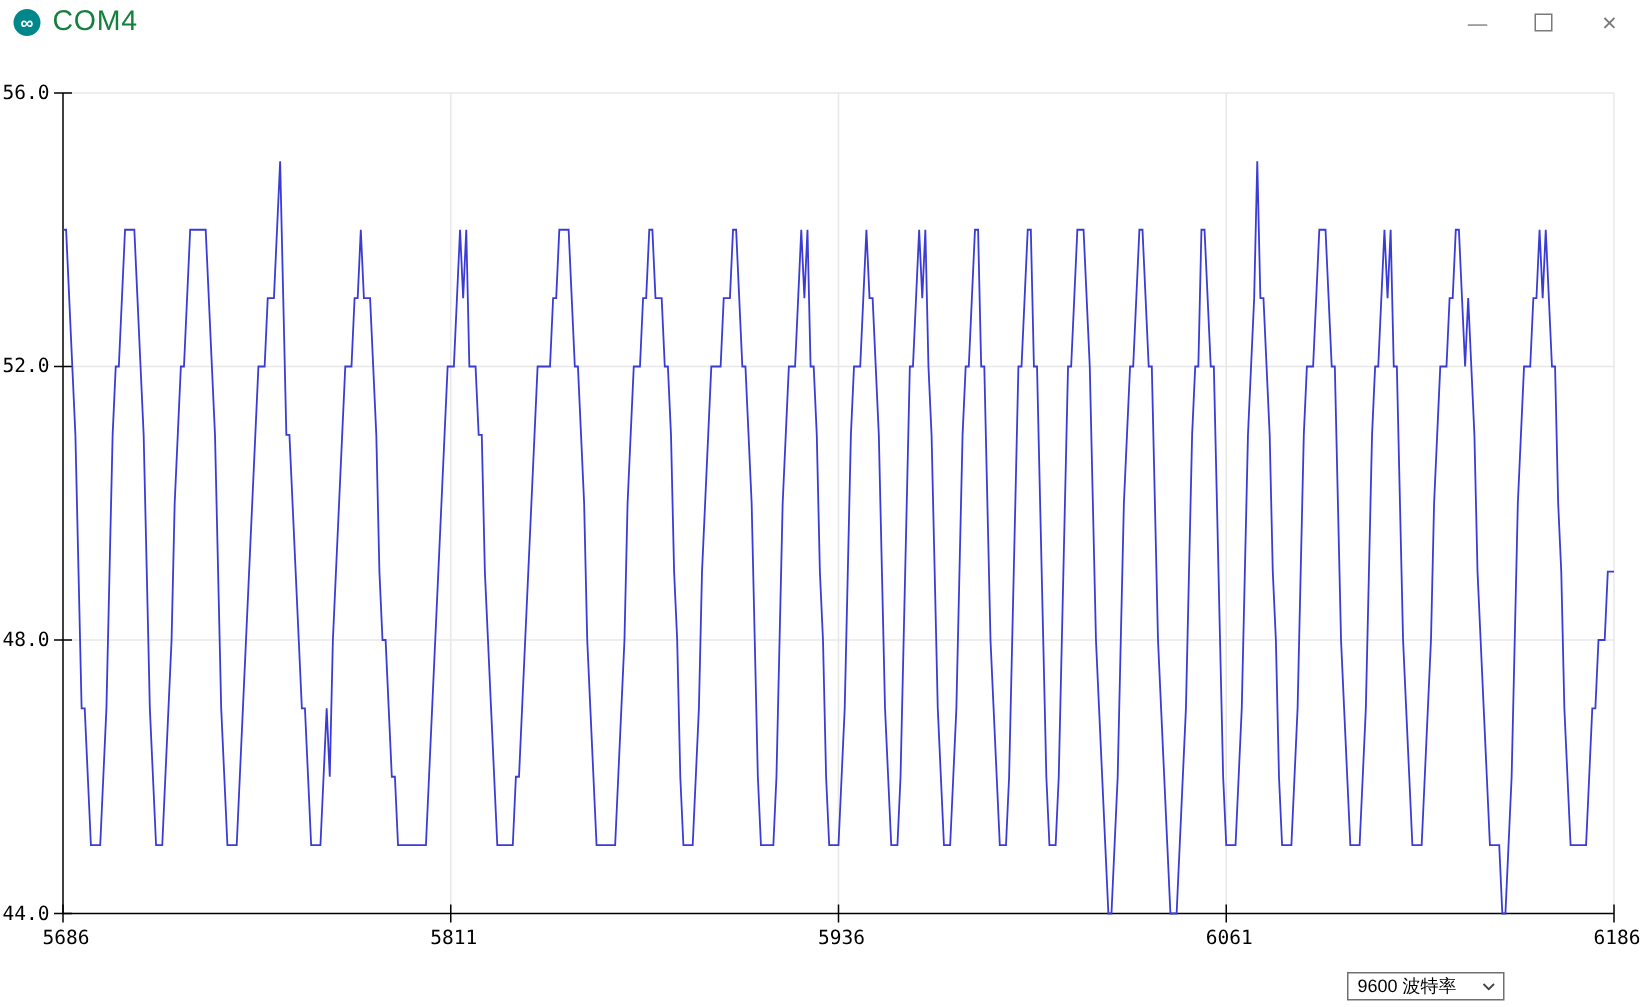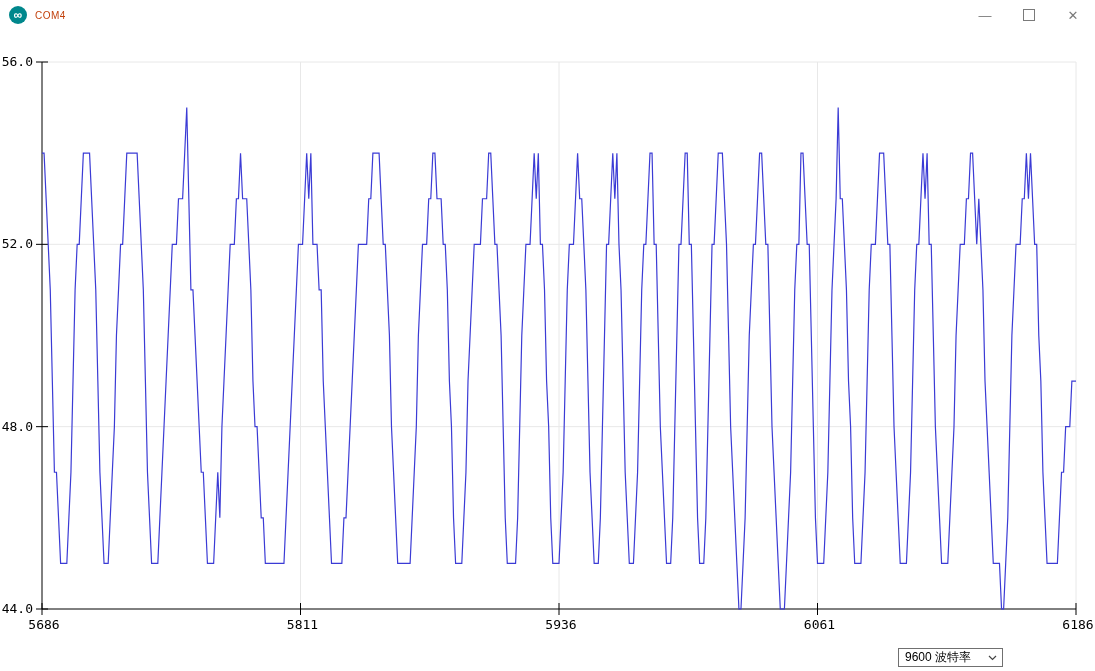--- a/index.html
+++ b/index.html
@@ -4,21 +4,21 @@
 <style>
   html,body{margin:0;padding:0;width:1095px;height:671px;background:#ffffff;overflow:hidden;
     font-family:"Liberation Sans",sans-serif;}
   .window{position:relative;width:1095px;height:671px;background:#fff;}
   
   .titlebar{position:absolute;top:0;left:0;width:1095px;height:30px;background:#fff;
     display:flex;align-items:center;z-index:5;}
   .logo{width:18px;height:18px;border-radius:50%;margin-left:9px;display:flex;
     align-items:center;justify-content:center;color:#fff;font-size:12px;font-weight:bold;
     line-height:1;}
-  .title-text{margin-left:8px;font-size:10px;color:#c2410c;letter-spacing:0.5px;}
+  .title-text{margin-left:8px;font-size:19px;color:#15803d;letter-spacing:0.5px;}
   .winbtns{margin-left:auto;display:flex;height:30px;}
   .winbtn{width:44px;height:30px;display:flex;align-items:center;justify-content:center;
     color:#7a7a7a;font-size:13px;cursor:default;}
   .maxbox{width:10px;height:10px;border:1px solid #7a7a7a;}
   
   svg.chart{position:absolute;top:0;left:0;z-index:1;}
   
   .statusbar{position:absolute;left:0;bottom:0;width:1011px;height:26px;z-index:5;margin-top:38px;}
   .combobox{position:absolute;right:8px;bottom:4px;width:103px;height:17px;
     background:#fff;border:1px solid #707070;display:flex;align-items:center;

